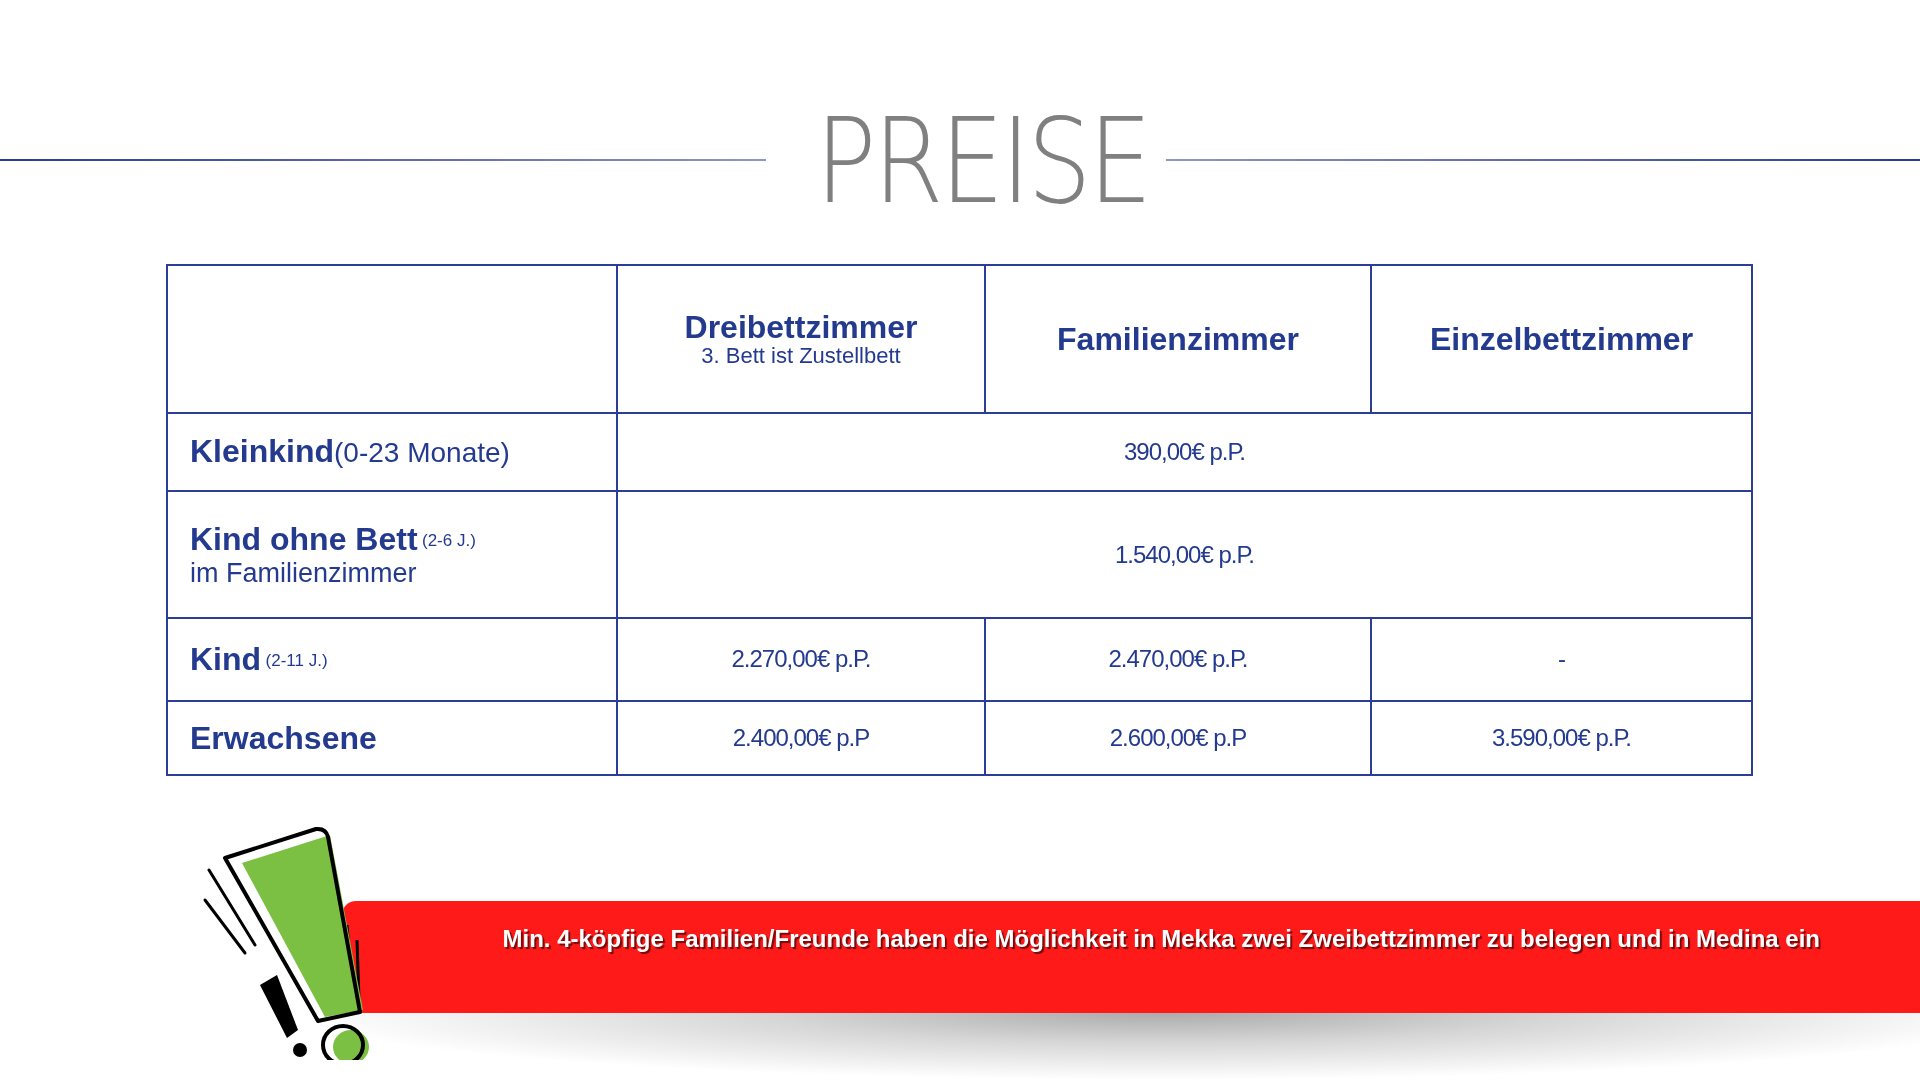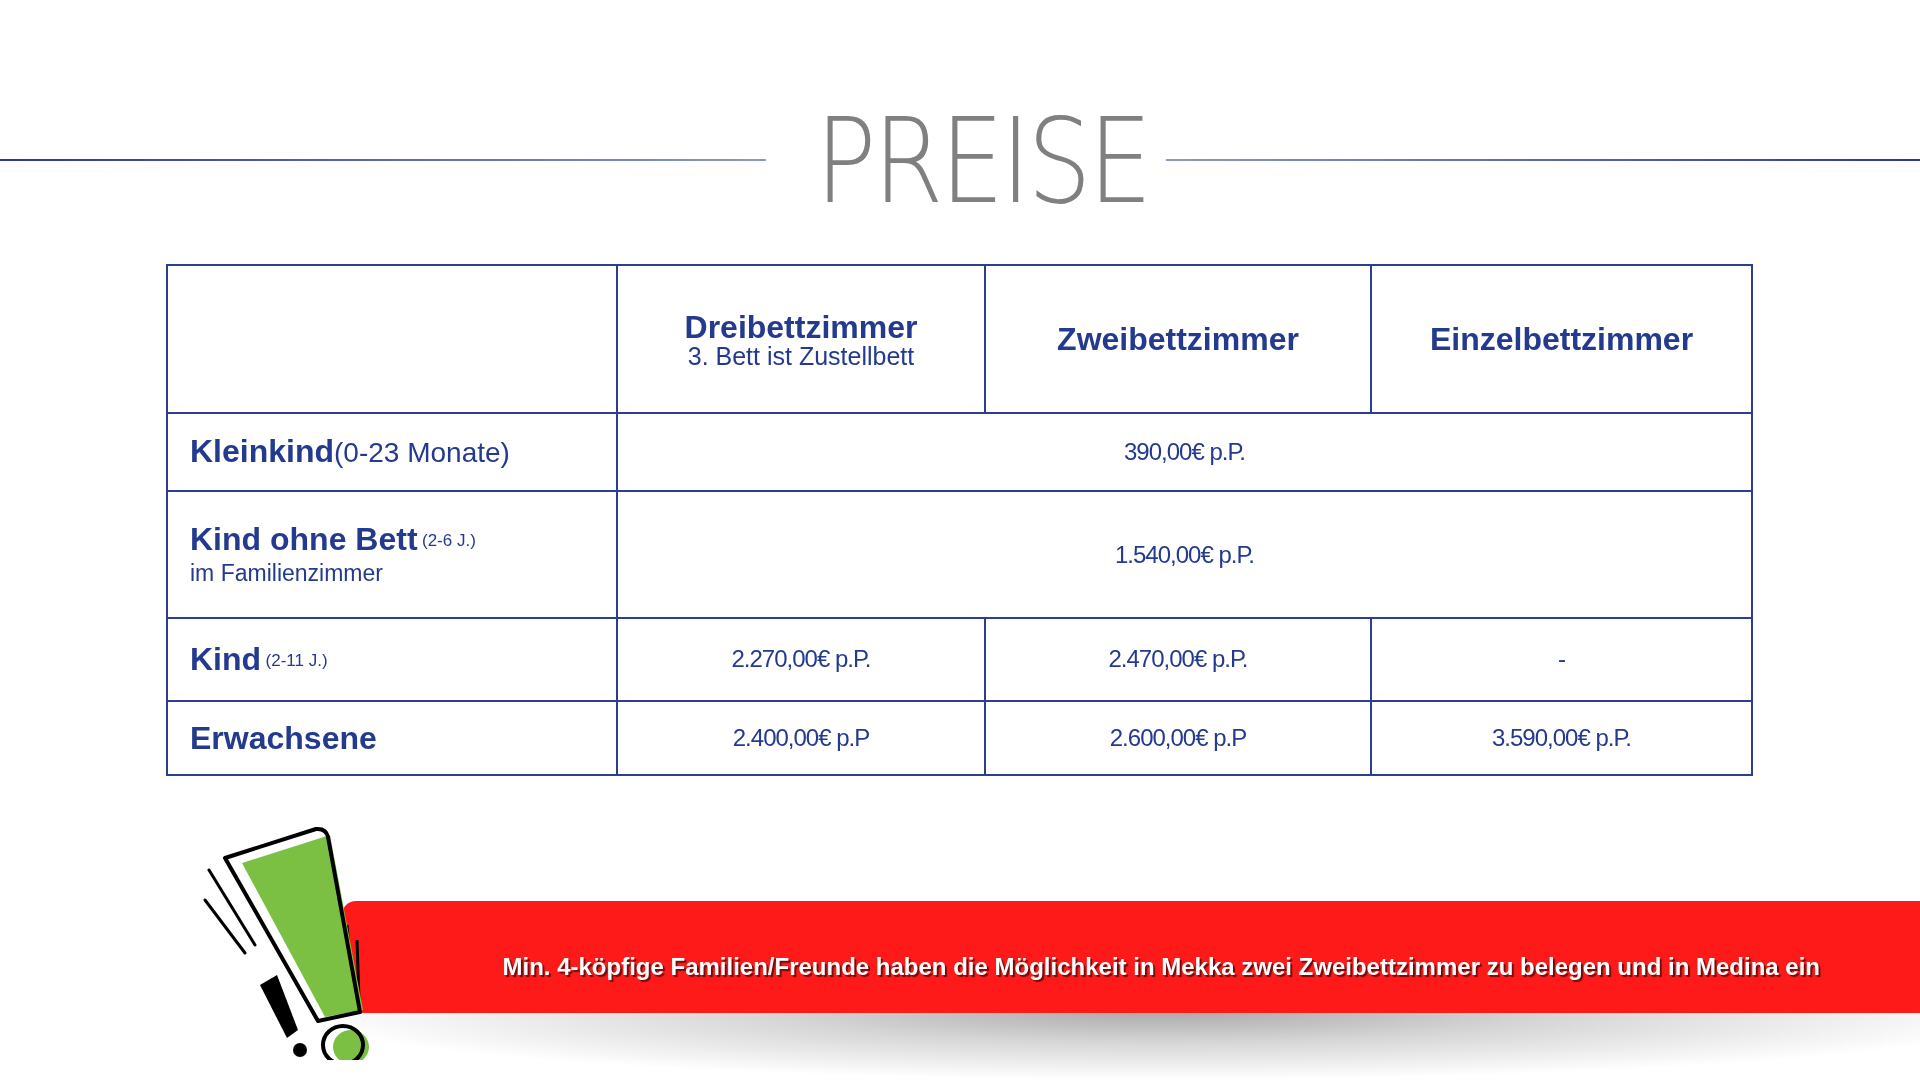--- a/index.html
+++ b/index.html
@@ -18,39 +18,38 @@
     letter-spacing:-4px; line-height:130px; transform:scaleX(0.86); transform-origin:center;
   }
   .price-table {
     position:absolute; left:166px; top:264px; width:1585px; height:512px;
     border-collapse:collapse; table-layout:fixed;
   }
   .price-table td {
     border:2px solid #2c3e94; padding:12px; color:#233a8e; text-align:center; vertical-align:middle;
   }
   .hdr { font-weight:bold; font-size:32px; line-height:34px; }
-  .hdr-sub { font-size:25px; line-height:24px; display:block; font-weight:normal; }
+  .hdr-sub { font-size:22px; line-height:24px; display:block; font-weight:normal; }
   .rowlabel { text-align:left !important; padding-left:22px !important; }
   .rl-main { font-weight:bold; font-size:32px; }
   .rl-age { font-size:17px; position:relative; top:-4px; }
-  .rl-sub { display:block; font-size:23px; line-height:30px; }
+  .rl-sub { display:block; font-size:27px; line-height:30px; }
   .price { font-size:24px; letter-spacing:-1px; }
   .banner-shadow {
     position:absolute; left:340px; top:1012px; width:1580px; height:68px;
     background:radial-gradient(ellipse 55% 100% at 52% 0%, #aaaaaa 0%, #d6d6d6 45%, #ffffff 100%);
   }
   .banner {
     position:absolute; left:342px; top:901px; width:1578px; height:112px; background:#ff1a1a;
     border-radius:14px 0 0 14px;
   }
   .banner-text {
     position:absolute; right:100px; top:919px; width:1440px; text-align:right;
     color:#ffffff; font-weight:bold; font-size:24px; line-height:40px;
     text-shadow:2px 2px 1px rgba(0,0,0,0.55);
-    margin-top:28px;
   }
   .alert-icon { position:absolute; left:195px; top:825px; width:180px; height:235px; }
 </style>
 </head>
 <body>
 
 <div class="title-line left"></div>
 <div class="page-title">PREISE</div>
 <div class="title-line right"></div>
 
@@ -62,21 +61,21 @@
       <col style="width:381px">
   </colgroup>
   <tbody>
       <tr style="height:126px">
     <td></td>
     <td class="hdr">
       <span>Dreibettzimmer</span>
       <span class="hdr-sub">3. Bett ist Zustellbett</span>
     </td>
     <td class="hdr">
-      <span>Zweibettzimmer</span>
+      <span>Familienzimmer</span>
     </td>
     <td class="hdr">
       <span>Einzelbettzimmer</span>
     </td>
   </tr>
   <tr style="height:67px">
     <td class="rowlabel">
       <span class="rl-main">Kleinkind</span><span class="rl-age" style="top:0;font-size:28px">(0-23 Monate)</span>
     </td>
     <td colspan="3" class="price">390,00€ p.P.</td>

